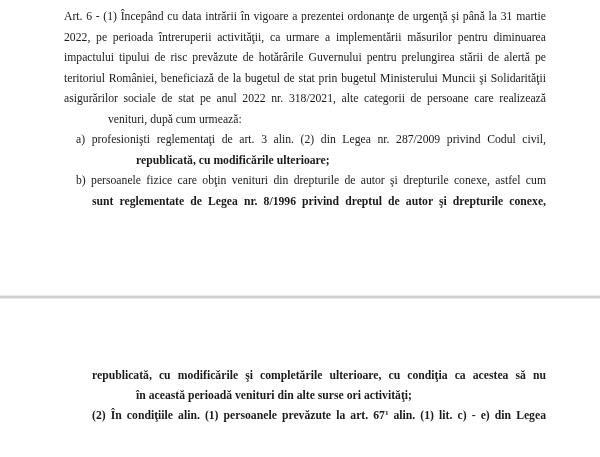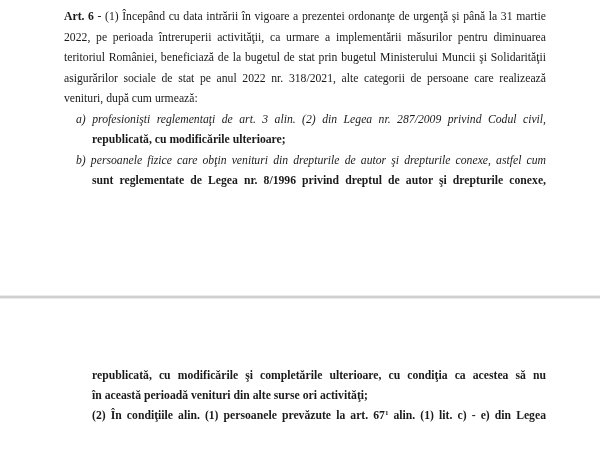--- a/index.html
+++ b/index.html
@@ -29,24 +29,25 @@
     text-align: justify;
     text-align-last: justify;
     overflow: hidden;
     white-space: normal;
   }
   .b1 .ln { height: 20.5px; line-height: 20.5px; }
   .b2 .ln { height: 19.9px; line-height: 19.9px; }
   .ln.last {
     text-align: left;
     text-align-last: left;
+    margin-left: 44px;
   }
-  .in1 { padding-left: 12px; font-style: italic; }
+  .in1 { padding-left: 12px; }
   .in2 { padding-left: 28px; font-weight: bold; }
-  .bold { font-weight: bold; }
+  .bold { font-weight: normal; }
   .sup {
     font-size: 7px;
     vertical-align: 4px;
     line-height: 0;
   }
   .sep {
     position: absolute;
     left: 0;
     top: 296px;
     width: 600px;
@@ -56,20 +57,21 @@
   }
 </style>
 </head>
 <body>
 
 <div class="screen">
 
   <div class="block b1">
     <div class="ln"><span class="bold">Art. 6</span><span> - (1) Începând cu data intrării în vigoare a prezentei ordonanţe de urgenţă şi până la 31 martie</span></div>
     <div class="ln">2022, pe perioada întreruperii activităţii, ca urmare a implementării măsurilor pentru diminuarea</div>
+    <div class="ln">impactului tipului de risc prevăzute de hotărârile Guvernului pentru prelungirea stării de alertă pe</div>
     <div class="ln">teritoriul României, beneficiază de la bugetul de stat prin bugetul Ministerului Muncii şi Solidarităţii</div>
     <div class="ln">asigurărilor sociale de stat pe anul 2022 nr. 318/2021, alte categorii de persoane care realizează</div>
     <div class="ln last">venituri, după cum urmează:</div>
     <div class="ln in1">a) profesionişti reglementaţi de art. 3 alin. (2) din Legea nr. 287/2009 privind Codul civil,</div>
     <div class="ln last in2">republicată, cu modificările ulterioare;</div>
     <div class="ln in1">b) persoanele fizice care obţin venituri din drepturile de autor şi drepturile conexe, astfel cum</div>
     <div class="ln in2">sunt reglementate de Legea nr. 8/1996 privind dreptul de autor şi drepturile conexe,</div>
   </div>
 
   <div class="sep"></div>

